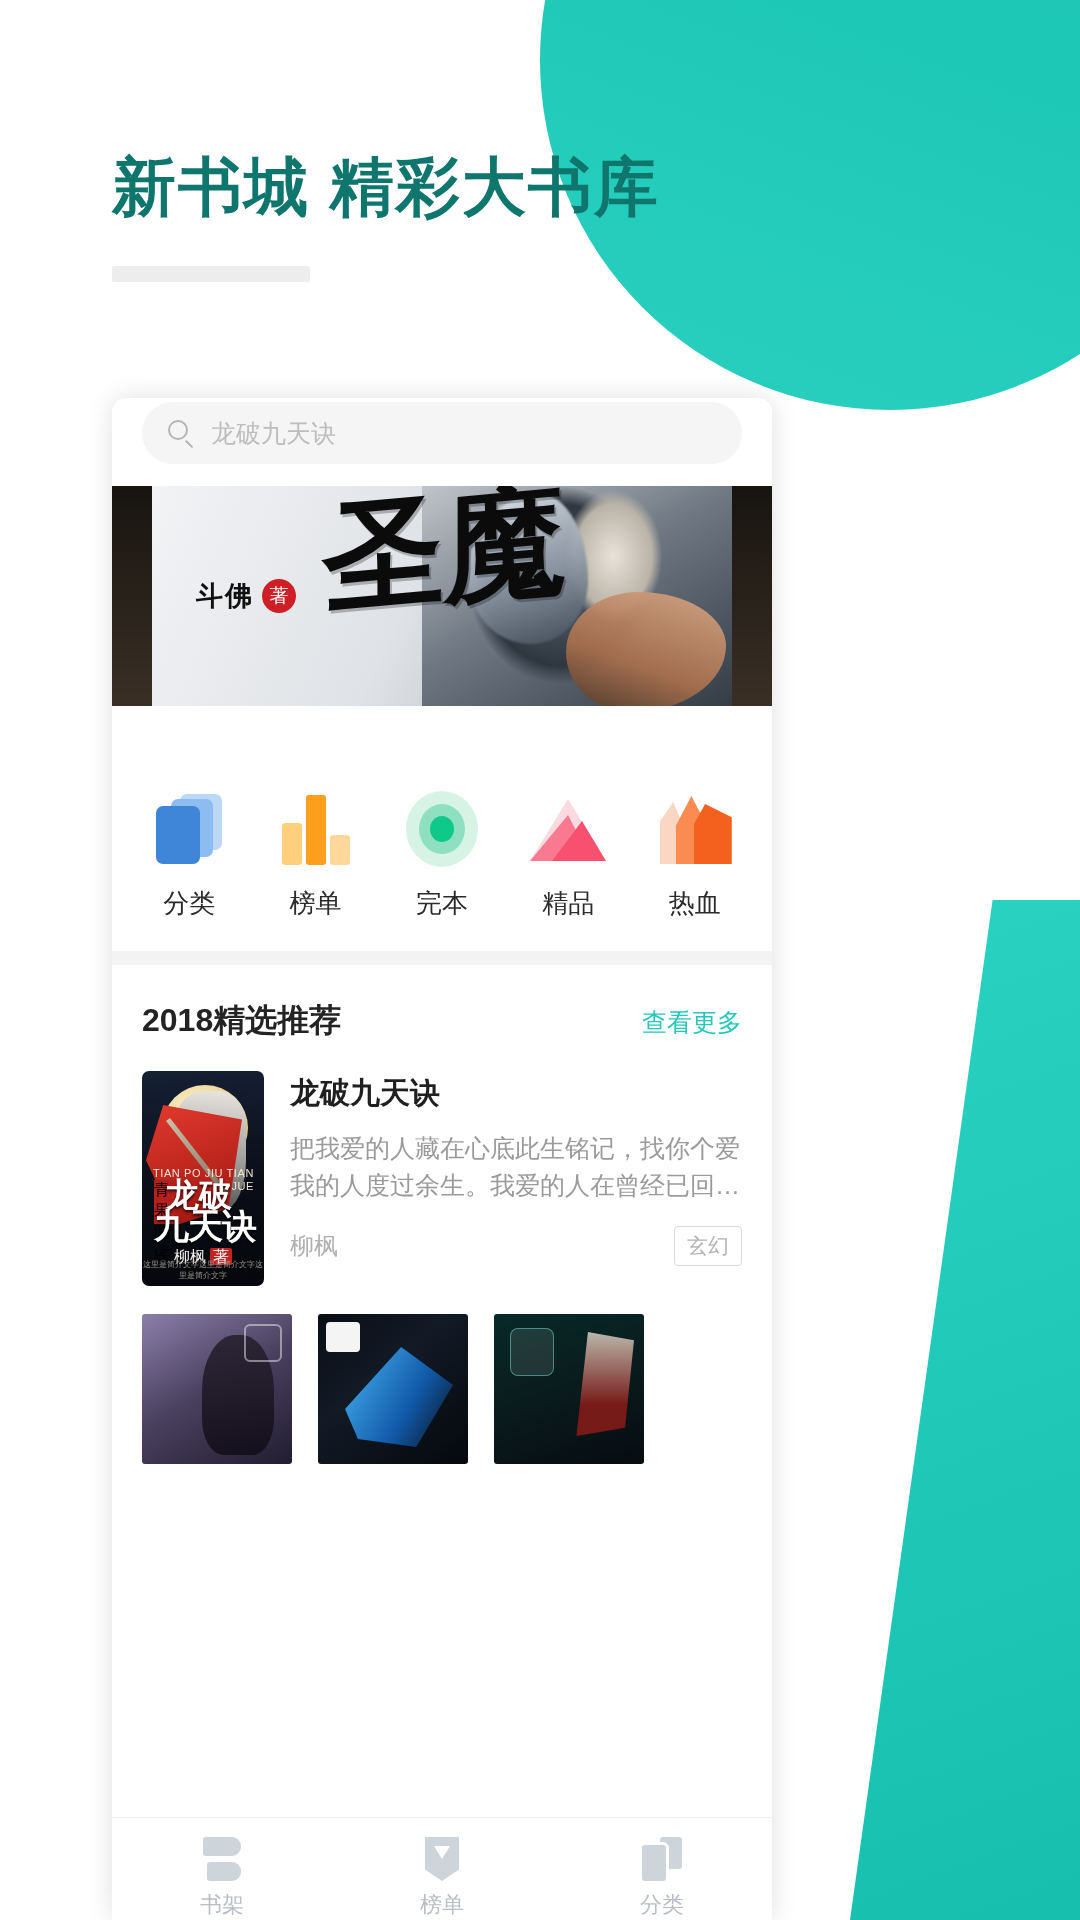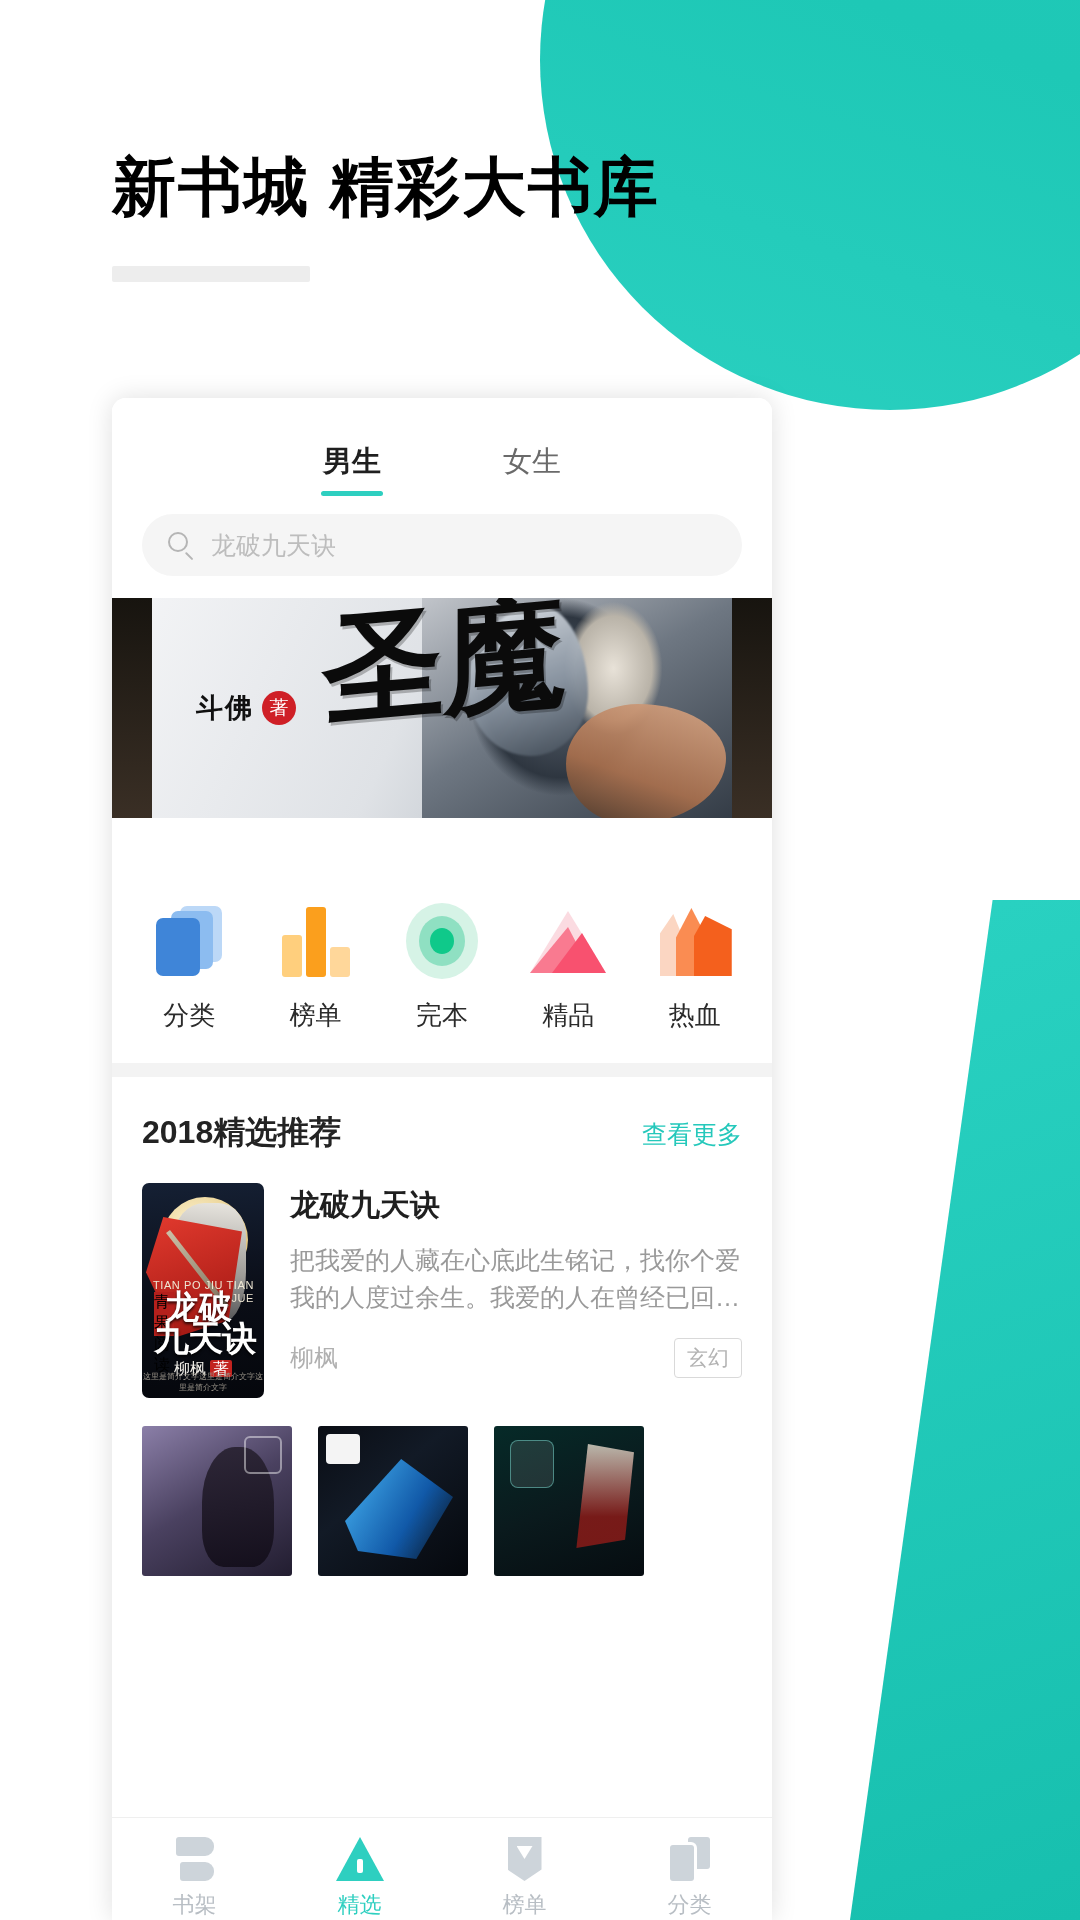--- a/index.html
+++ b/index.html
@@ -22,21 +22,21 @@
     position:absolute; right:0; top:900px;
     width:230px; height:1020px;
     background:linear-gradient(160deg,#2ad2c2 0%,#17bfae 100%);
     clip-path:polygon(100% 0, 100% 100%, 0 100%, 62% 0);
   }
 
   
   .headline{
     position:absolute; left:112px; top:152px;
     font-size:64px; line-height:1.12;
-    font-weight:700; color:#000000;
+    font-weight:700; color:#0f766e;
     letter-spacing:2px;
     white-space:nowrap;
   }
   .headline-rule{
     position:absolute; left:112px; top:266px;
     width:198px; height:16px; background:#ededed; border-radius:2px;
   }
 
   
   .phone{
@@ -272,24 +272,20 @@
 <div class="page">
 
   <div class="deco-circle-tr"></div>
   <div class="deco-right-wedge"></div>
 
   <div class="headline">新书城  精彩大书库</div>
   <div class="headline-rule"></div>
 
   <div class="phone">
 
-    <div class="tabs">
-      <div class="tab active">男生</div>
-      <div class="tab">女生</div>
-    </div>
 
     <div class="search-wrap">
       <div class="search">
         <span class="mag">
             <i></i>
             <b></b>
           </span>
         <span class="ph">龙破九天诀</span>
       </div>
     </div>
@@ -403,28 +399,20 @@
     <div class="bottom-nav">
       <div class="nav-item">
         <div class="nav-glyph">
           <div class="ni-shelf">
               <s></s>
               <s></s>
             </div>
         </div>
         <div class="nav-lbl">书架</div>
       </div>
-      <div class="nav-item active">
-        <div class="nav-glyph">
-          <div class="ni-star">
-              <b></b>
-            </div>
-        </div>
-        <div class="nav-lbl">精选</div>
-      </div>
       <div class="nav-item">
         <div class="nav-glyph">
           <div class="ni-rank">
               <b></b>
             </div>
         </div>
         <div class="nav-lbl">榜单</div>
       </div>
       <div class="nav-item">
         <div class="nav-glyph">

